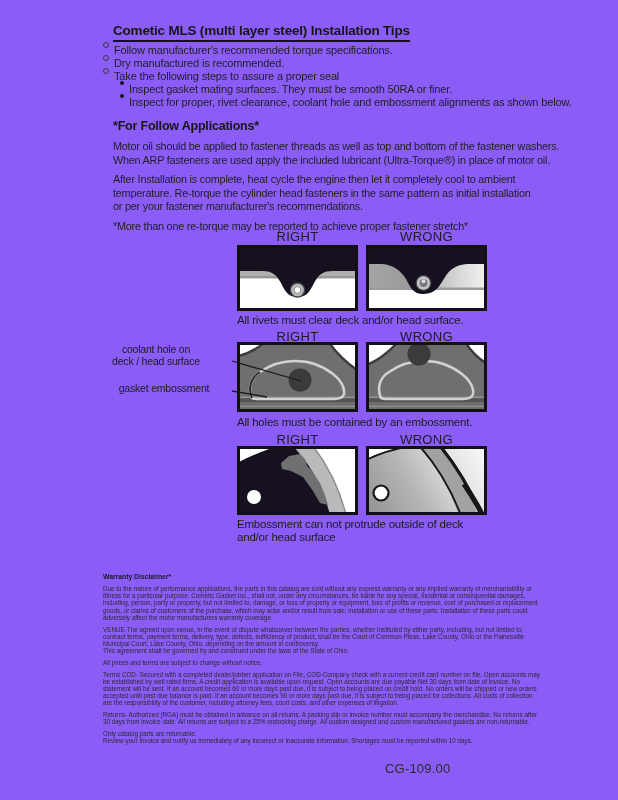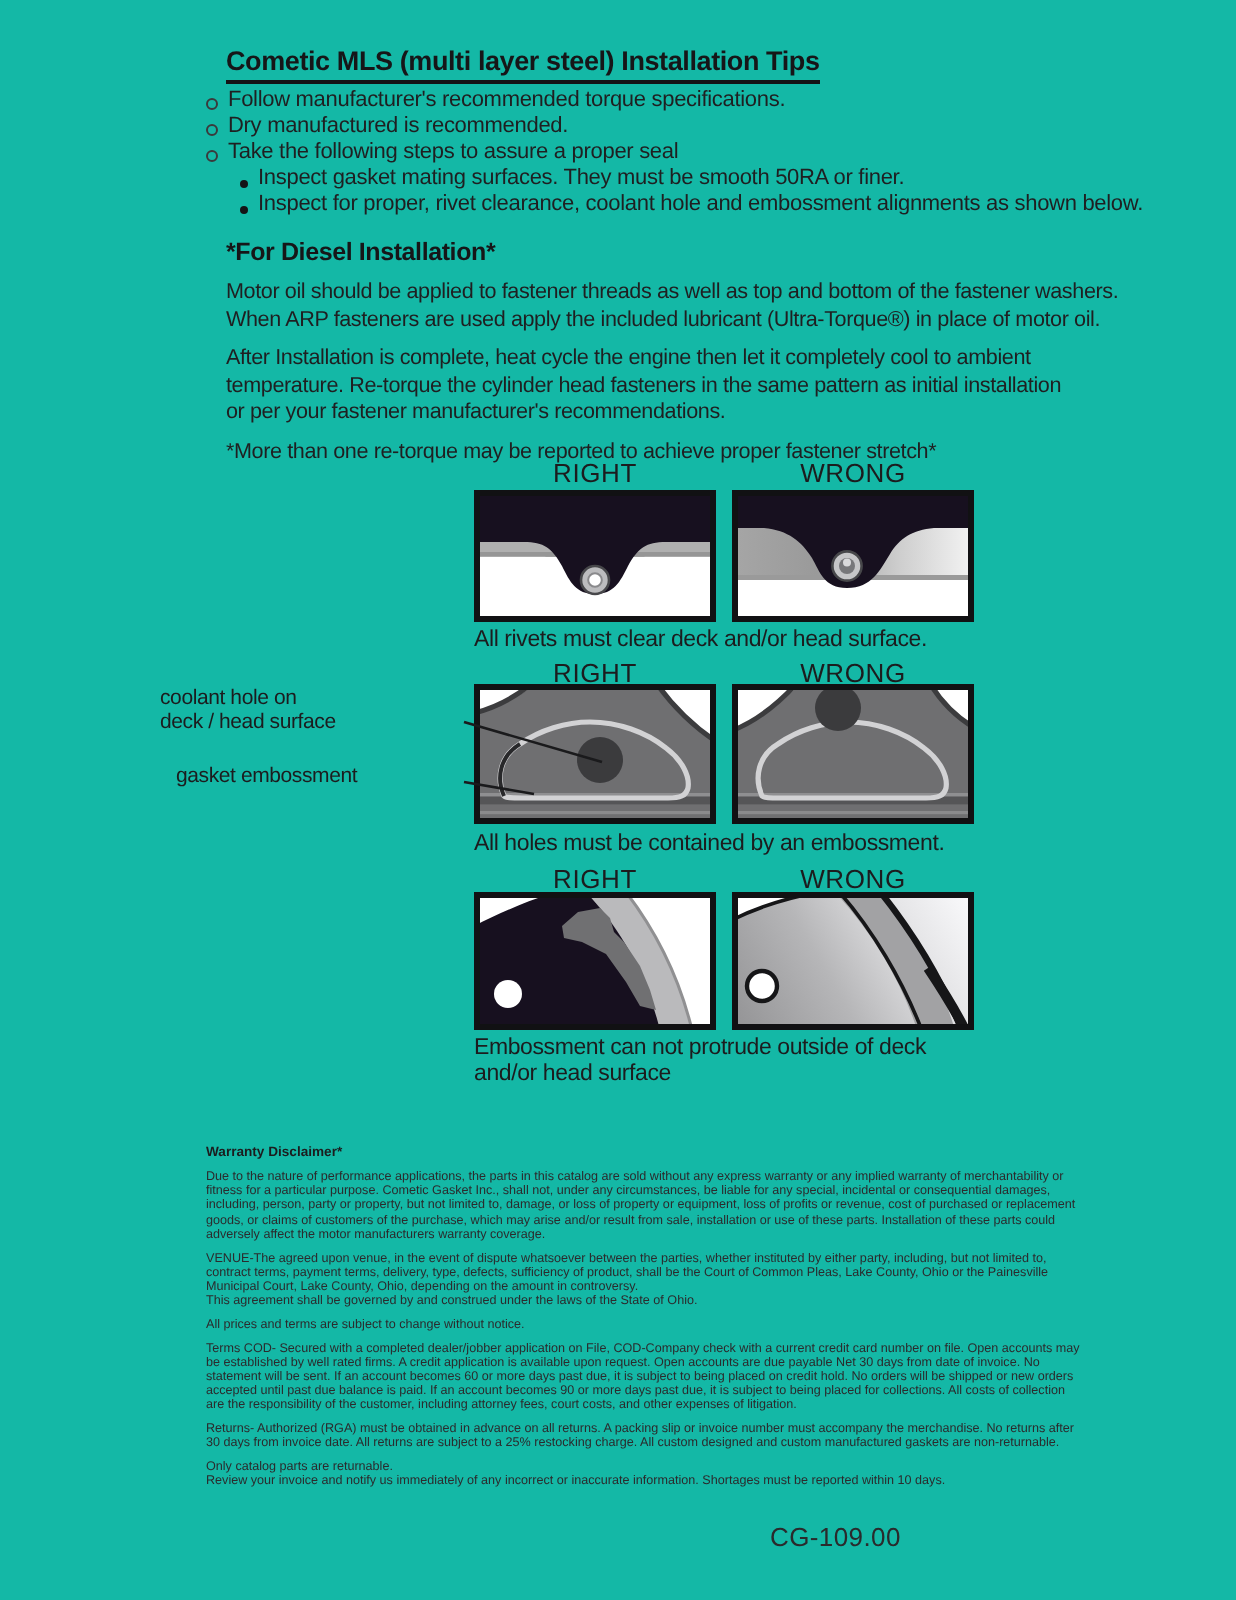--- a/index.html
+++ b/index.html
@@ -1,44 +1,44 @@
 <!DOCTYPE html>
 <html><head>
 <meta charset="utf-8">
 <style>
   html,body{margin:0;padding:0;background:#ffffff;}
   .page{
-    position:relative;width:618px;height:800px;background:#14b8a6;overflow:hidden;
+    position:relative;width:618px;height:800px;background:#8b5cf6;overflow:hidden;
     font-family:"Liberation Sans","DejaVu Sans",sans-serif;color:#1f1f21;
   }
   .abs{position:absolute;}
   
   .title{
     left:113px;top:23px;font-size:13.5px;font-weight:bold;letter-spacing:-0.2px;
     border-bottom:2px solid #141416;padding-bottom:2px;white-space:nowrap;color:#161618;
   }
   
   .bullets{left:103px;top:44px;font-size:11px;line-height:13px;letter-spacing:-0.15px;}
   .subbullets{left:120px;top:83px;font-size:11px;line-height:13px;letter-spacing:-0.15px;}
-  .brow{white-space:nowrap;display:flex;align-items:flex-end;}
+  .brow{white-space:nowrap;display:flex;align-items:flex-start;}
   .obul{display:inline-block;width:4px;height:4px;border:1px solid #3a3a3c;border-radius:50%;
         margin-right:5px;flex:0 0 auto;position:relative;top:-2px;}
   .fbul{display:inline-block;width:4px;height:4px;background:#141416;border-radius:50%;
         margin-right:5px;flex:0 0 auto;position:relative;top:-2px;}
   
   .h2{left:113px;top:119px;font-size:12.5px;font-weight:bold;letter-spacing:-0.2px;white-space:nowrap;color:#161618;}
   .para{font-size:10.8px;line-height:13.5px;letter-spacing:-0.2px;white-space:nowrap;}
   .p1{left:113px;top:140px;}
   .p2{left:113px;top:173px;}
   .pnote{left:113px;top:220px;}
   
   .dlabel{width:121px;text-align:center;font-size:13px;letter-spacing:0.3px;color:#1c1c1e;white-space:nowrap;}
   .caption{font-size:11.5px;line-height:13px;letter-spacing:-0.2px;color:#1c1c1e;white-space:nowrap;}
   .panel{width:121px;line-height:0;}
-  .annot{width:152px;text-align:left;font-size:10.5px;line-height:12px;letter-spacing:-0.2px;color:#1c1c1e;}
+  .annot{width:152px;text-align:center;font-size:10.5px;line-height:12px;letter-spacing:-0.2px;color:#1c1c1e;}
   
   .legal{left:103px;top:573px;width:460px;font-size:6.3px;line-height:7.15px;color:#2b2b2d;}
   .legal .lh{font-size:6.8px;font-weight:bold;margin-bottom:5px;white-space:nowrap;color:#1c1c1e;}
   .legal p{margin:0 0 4.6px 0;white-space:nowrap;}
   
   .footer{left:385px;top:761px;font-size:13px;letter-spacing:0.2px;color:#2a2a2c;white-space:nowrap;}
 </style>
 </head>
 <body>
 
@@ -64,21 +64,21 @@
     <div class="brow">
         <span class="fbul"></span>
         <span>Inspect gasket mating surfaces.  They must be smooth 50RA or finer.</span>
       </div>
     <div class="brow">
         <span class="fbul"></span>
         <span>Inspect for proper, rivet clearance, coolant hole and embossment alignments as shown below.</span>
       </div>
   </div>
 
-  <div class="abs h2">*For Diesel Installation*</div>
+  <div class="abs h2">*For Follow Applications*</div>
   <div class="abs para p1">Motor oil should be applied to fastener threads as well as top and bottom of the fastener washers.<br>When ARP fasteners are used apply the included lubricant (Ultra-Torque®) in place of motor oil.</div>
   <div class="abs para p2">After Installation is complete, heat cycle the engine then let it completely cool to ambient<br>temperature. Re-torque the cylinder head fasteners in the same pattern as initial installation<br>or per your fastener manufacturer's recommendations.</div>
   <div class="abs para pnote">*More than one re-torque may be reported to achieve proper fastener stretch*</div>
 
   <div class="abs dlabel" style="left:237px;top:229px;">RIGHT</div>
   <div class="abs dlabel" style="left:366px;top:229px;">WRONG</div>
 
   <div class="abs panel" style="left:237px;top:245px;">
     <svg width="121" height="66" viewBox="0 0 121 66">
       <rect width="121" height="66" fill="#ffffff"></rect>

